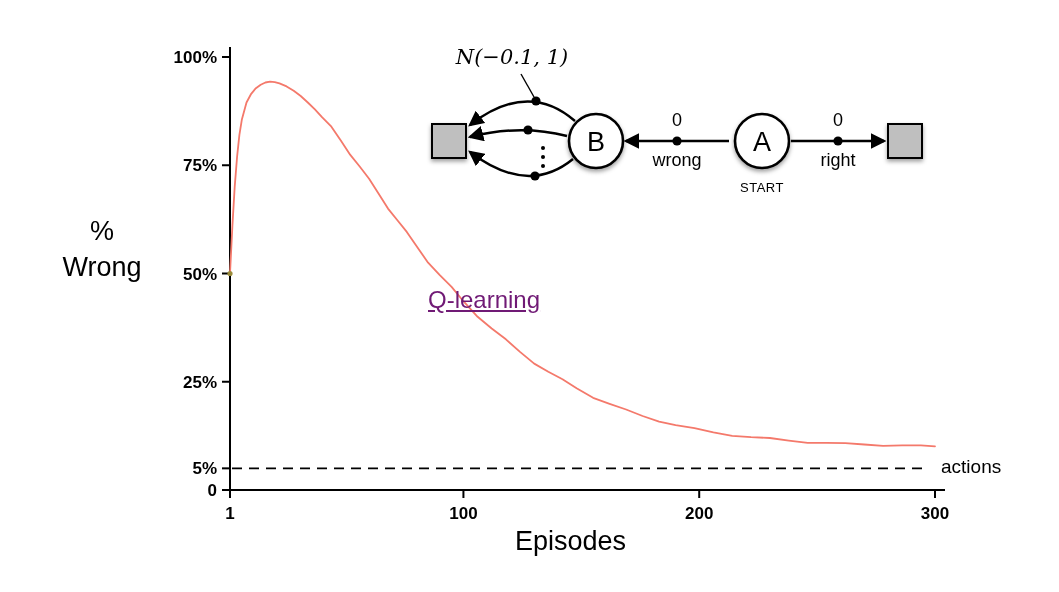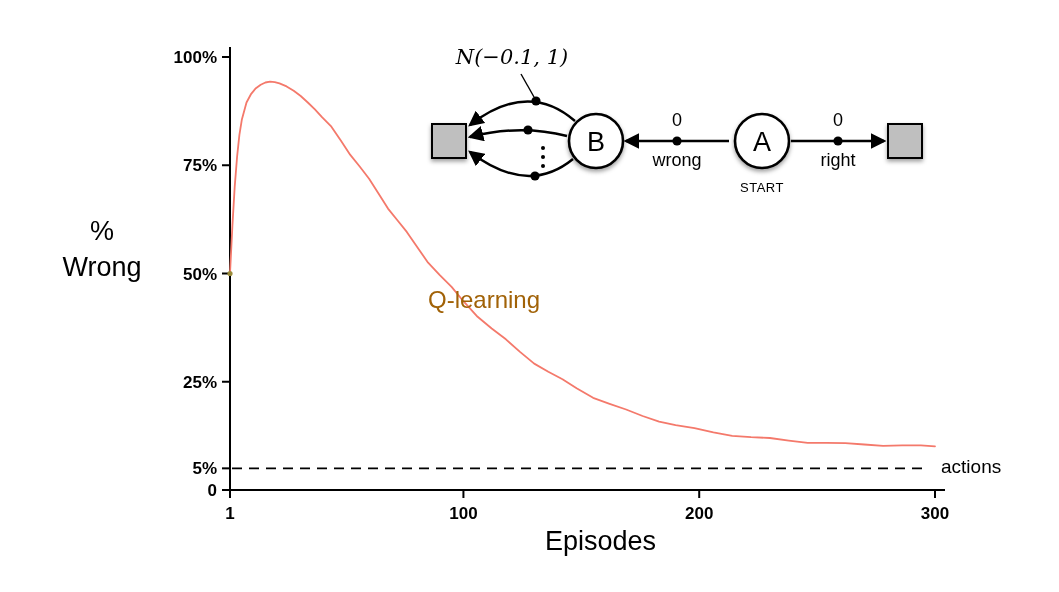--- a/index.html
+++ b/index.html
@@ -9,21 +9,21 @@
   }
   svg{position:absolute;left:0;top:0;}
   #chart-svg{width:1059px;height:592px;}
   .inset{left:420px;top:15px;width:560px;height:200px;}
   .tick{font:700 17px "Liberation Sans",sans-serif;fill:#000;}
   .ylabel{
     position:absolute;left:22px;top:213px;width:160px;text-align:center;
     font-size:27px;line-height:36px;font-weight:400;
   }
   .xlabel{
-    position:absolute;left:248px;top:526px;width:705px;text-align:center;
+    position:absolute;left:218px;top:526px;width:705px;text-align:center;
     font-size:27px;font-weight:400;
   }
   .series-label{
     position:absolute;left:428px;top:286px;font-size:24px;font-weight:400;
   }
   .optimal-label{
     position:absolute;left:941px;top:456px;font-size:19px;font-weight:400;
   }
   .node-label{font:400 27px "Liberation Sans",sans-serif;fill:#000;text-anchor:middle;}
   .small-label{font:400 13px "Liberation Sans",sans-serif;fill:#000;text-anchor:middle;letter-spacing:0.5px;}
@@ -64,21 +64,21 @@
       <circle cx="230" cy="273.5" r="2.6" fill="#9a8b3a"></circle>
     </svg>
 
   <div class="ylabel">
     <div>%</div>
     <div>Wrong</div>
   </div>
 
   <div class="xlabel">Episodes</div>
 
-  <div class="series-label" style="color: #a16207;">Q-learning</div>
+  <div class="series-label" style="color: #701a75; text-decoration: underline;">Q-learning</div>
 
   <div class="optimal-label" style="top: 456.35px;">actions</div>
 
   <svg class="inset" viewBox="420 15 560 200">
     <defs>
       <marker id="ah" viewBox="0 0 10 10" refX="8.5" refY="5" markerWidth="6.5" markerHeight="6.5" orient="auto-start-reverse">
         <path d="M0,0 L10,5 L0,10 z" fill="#000"></path>
       </marker>
       <filter id="ns" x="-60%" y="-60%" width="220%" height="220%">
         <feDropShadow dx="0" dy="2.5" stdDeviation="2.2" flood-opacity="0.38"></feDropShadow>

